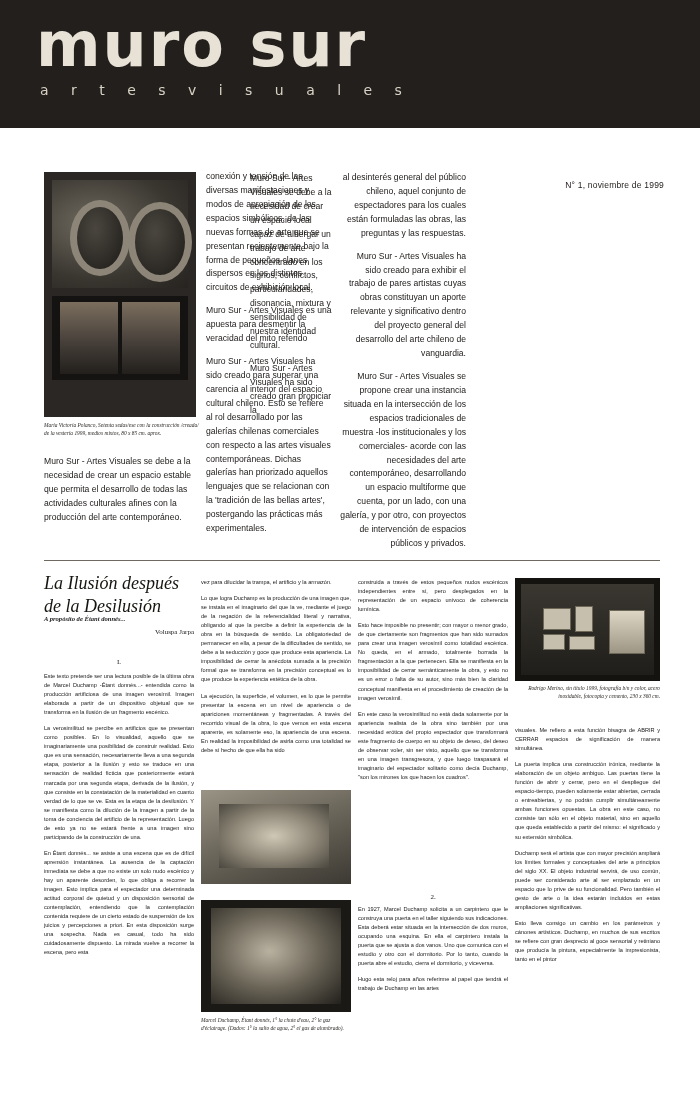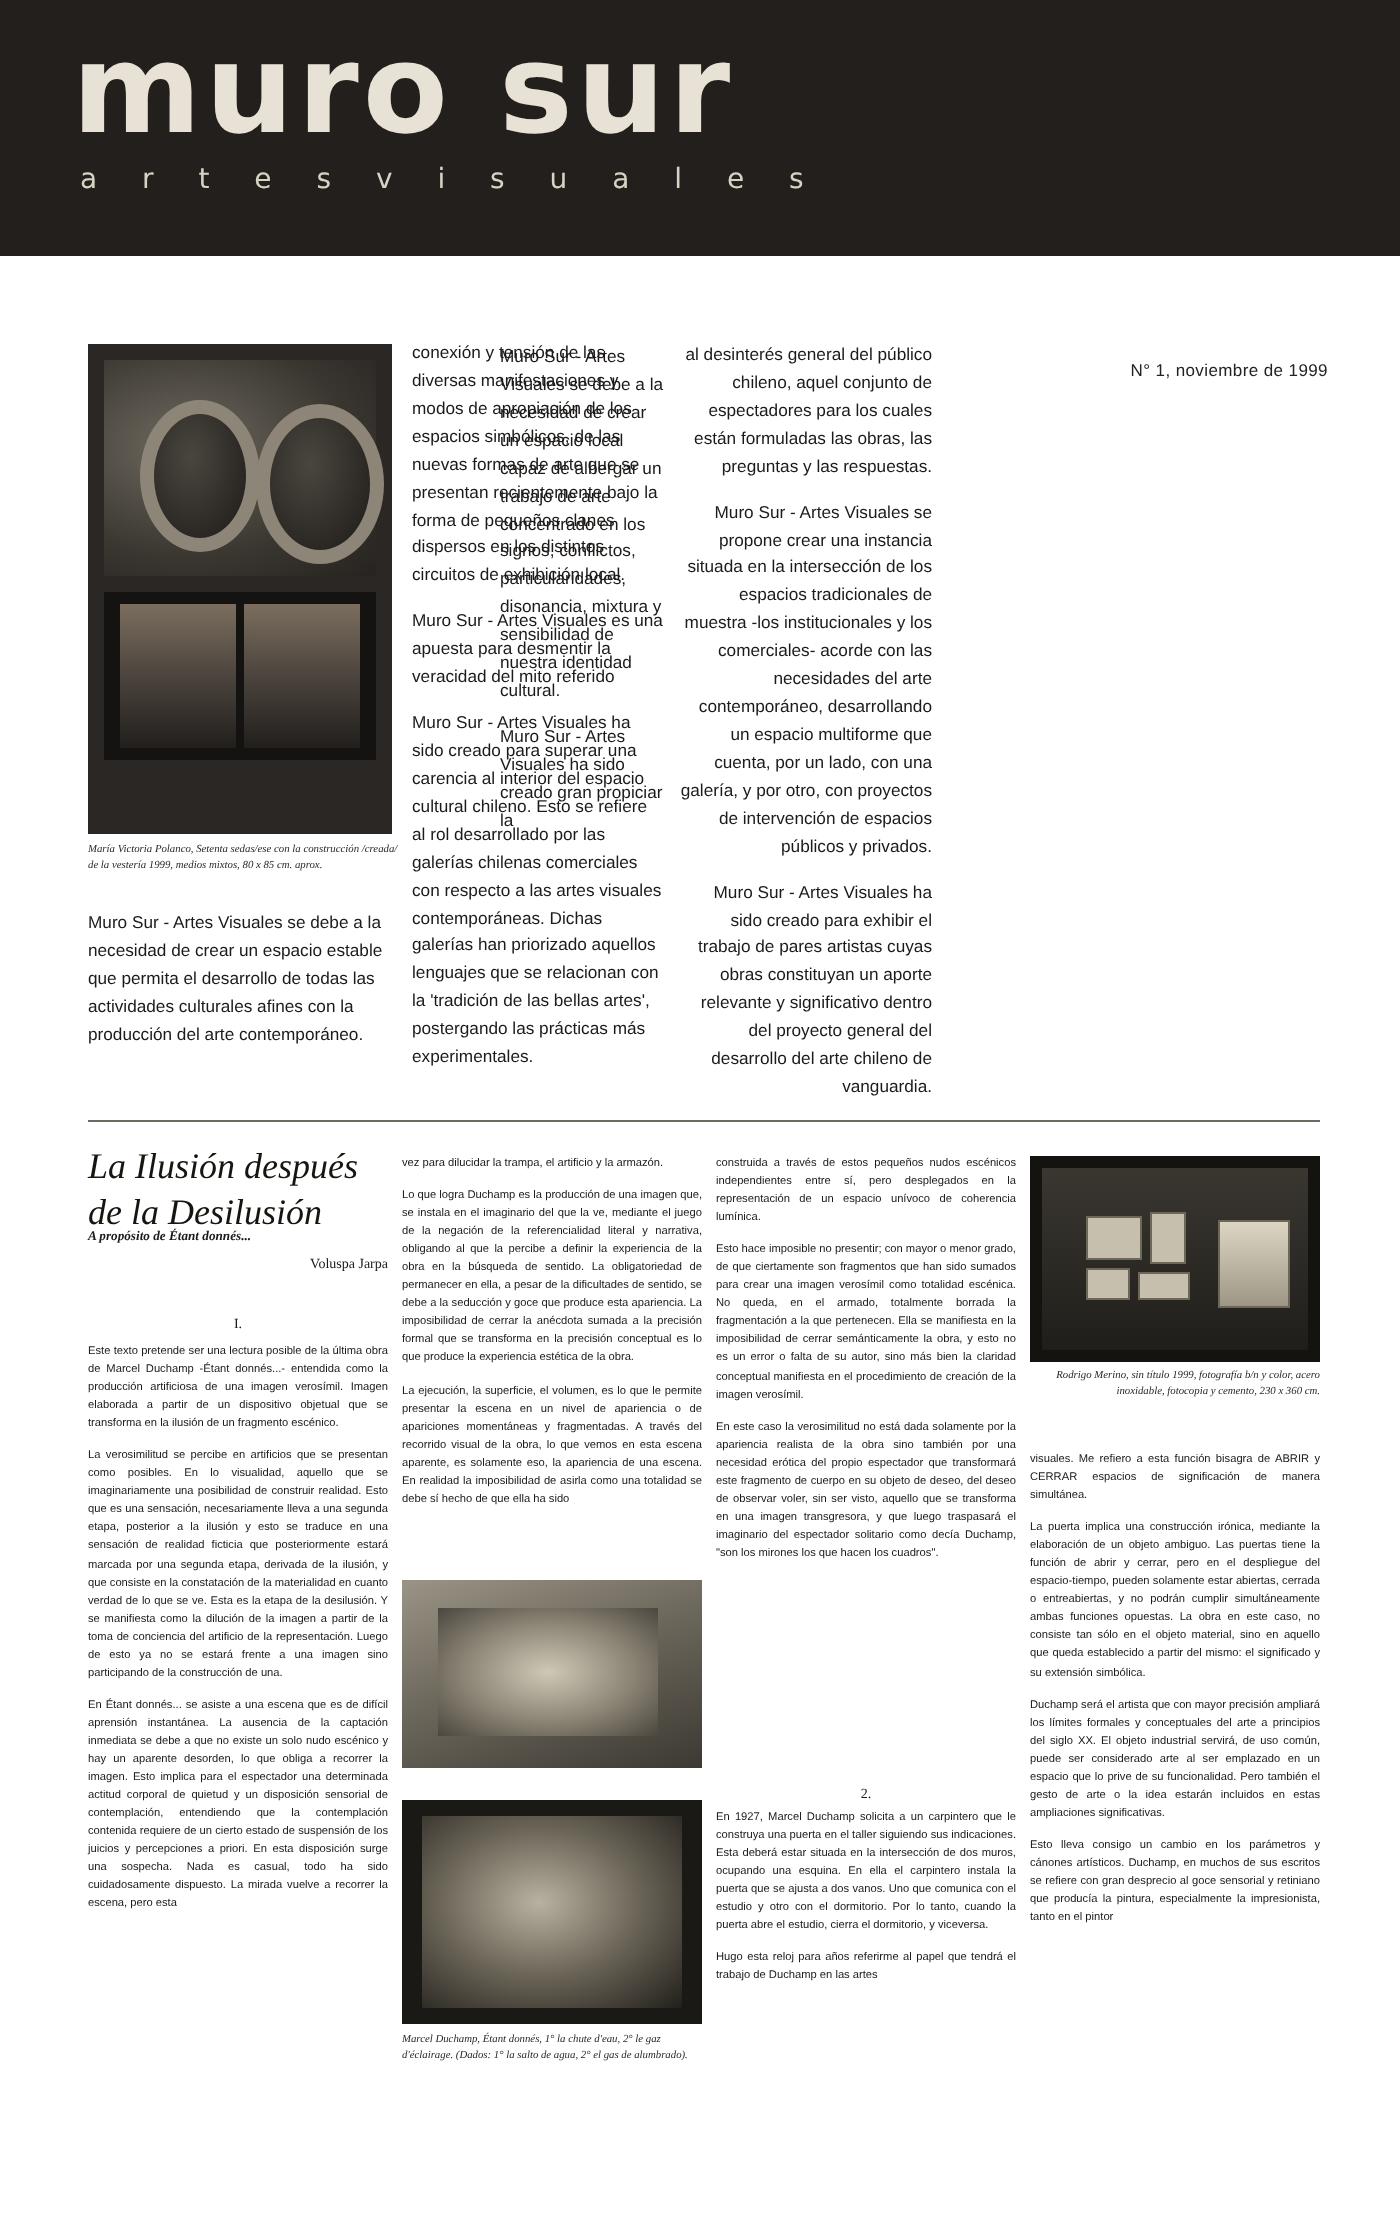--- a/index.html
+++ b/index.html
@@ -209,22 +209,22 @@
   </div>
 
   <div class="col lead" id="top-col3">
     <p>conexión y tensión de las diversas manifestaciones y modos de apropiación de los espacios simbólicos, de las nuevas formas de arte que se presentan recientemente bajo la forma de pequeños clanes dispersos en los distintos circuitos de exhibición local.</p>
     <p>Muro Sur - Artes Visuales es una apuesta para desmentir la veracidad del mito referido</p>
     <p>Muro Sur - Artes Visuales ha sido creado para superar una carencia al interior del espacio cultural chileno. Esto se refiere al rol desarrollado por las galerías chilenas comerciales con respecto a las artes visuales contemporáneas. Dichas galerías han priorizado aquellos lenguajes que se relacionan con la 'tradición de las bellas artes', postergando las prácticas más experimentales.</p>
   </div>
 
   <div class="col lead" id="top-col4">
     <p>al desinterés general del público chileno, aquel conjunto de espectadores para los cuales están formuladas las obras, las preguntas y las respuestas.</p>
+    <p>Muro Sur - Artes Visuales ha sido creado para exhibir el trabajo de pares artistas cuyas obras constituyan un aporte relevante y significativo dentro del proyecto general del desarrollo del arte chileno de vanguardia.</p>
     <p>Muro Sur - Artes Visuales se propone crear una instancia situada en la intersección de los espacios tradicionales de muestra -los institucionales y los comerciales- acorde con las necesidades del arte contemporáneo, desarrollando un espacio multiforme que cuenta, por un lado, con una galería, y por otro, con proyectos de intervención de espacios públicos y privados.</p>
-    <p>Muro Sur - Artes Visuales ha sido creado para exhibir el trabajo de pares artistas cuyas obras constituyan un aporte relevante y significativo dentro del proyecto general del desarrollo del arte chileno de vanguardia.</p>
   </div>
 
   <div class="rule" style="left:44px;top:560px;width:616px;"></div>
 
   <div class="headline">La Ilusión después de la Desilusión</div>
   <div class="standfirst">A propósito de Étant donnés...</div>
   <div class="byline">Voluspa Jarpa</div>
   <div class="secnum" id="num1">I.</div>
   <div class="secnum" id="num2">2.</div>
 

